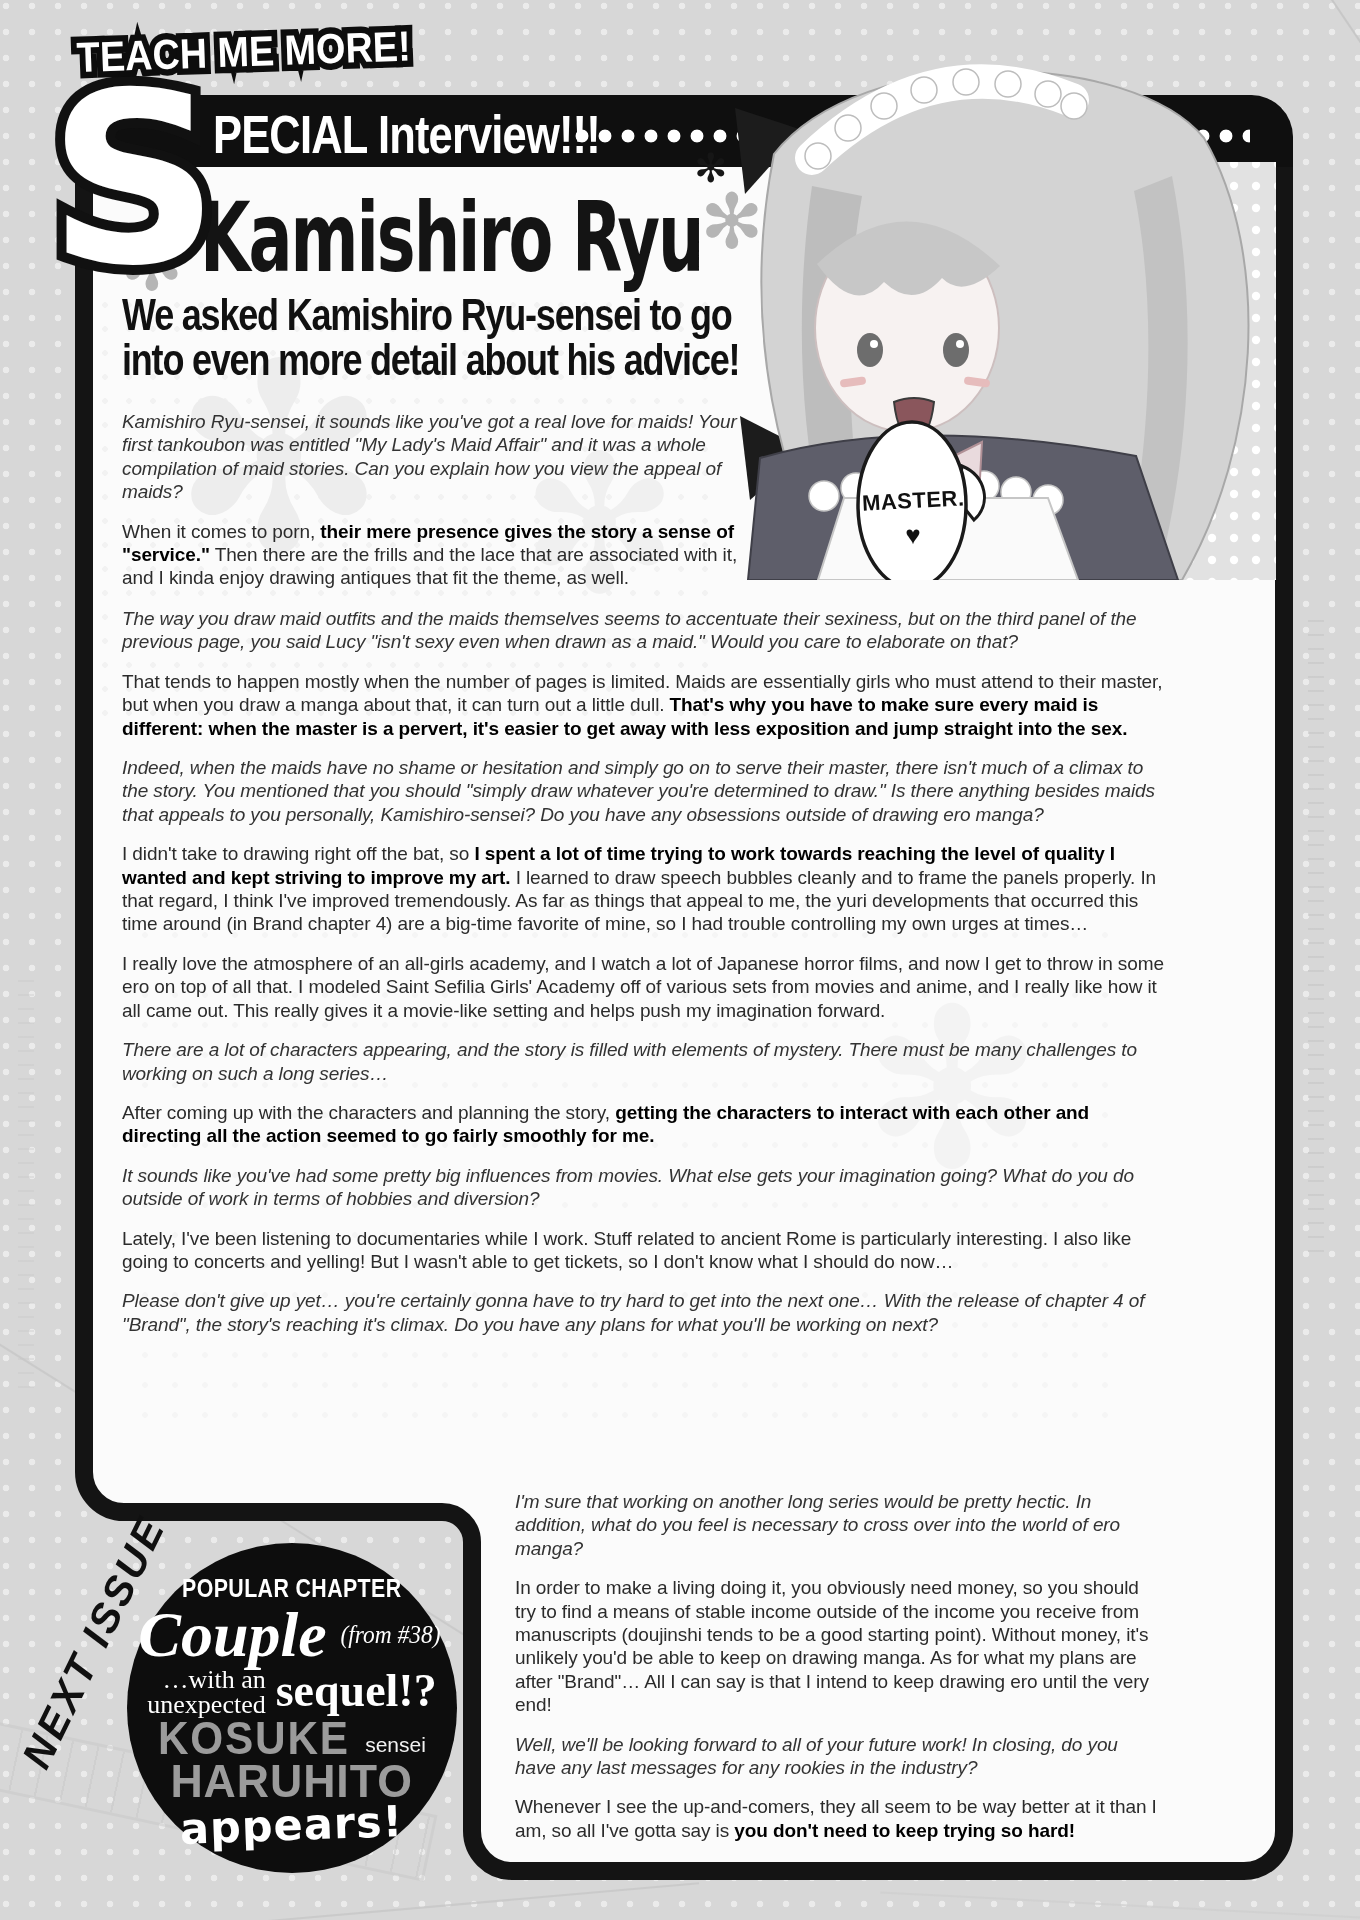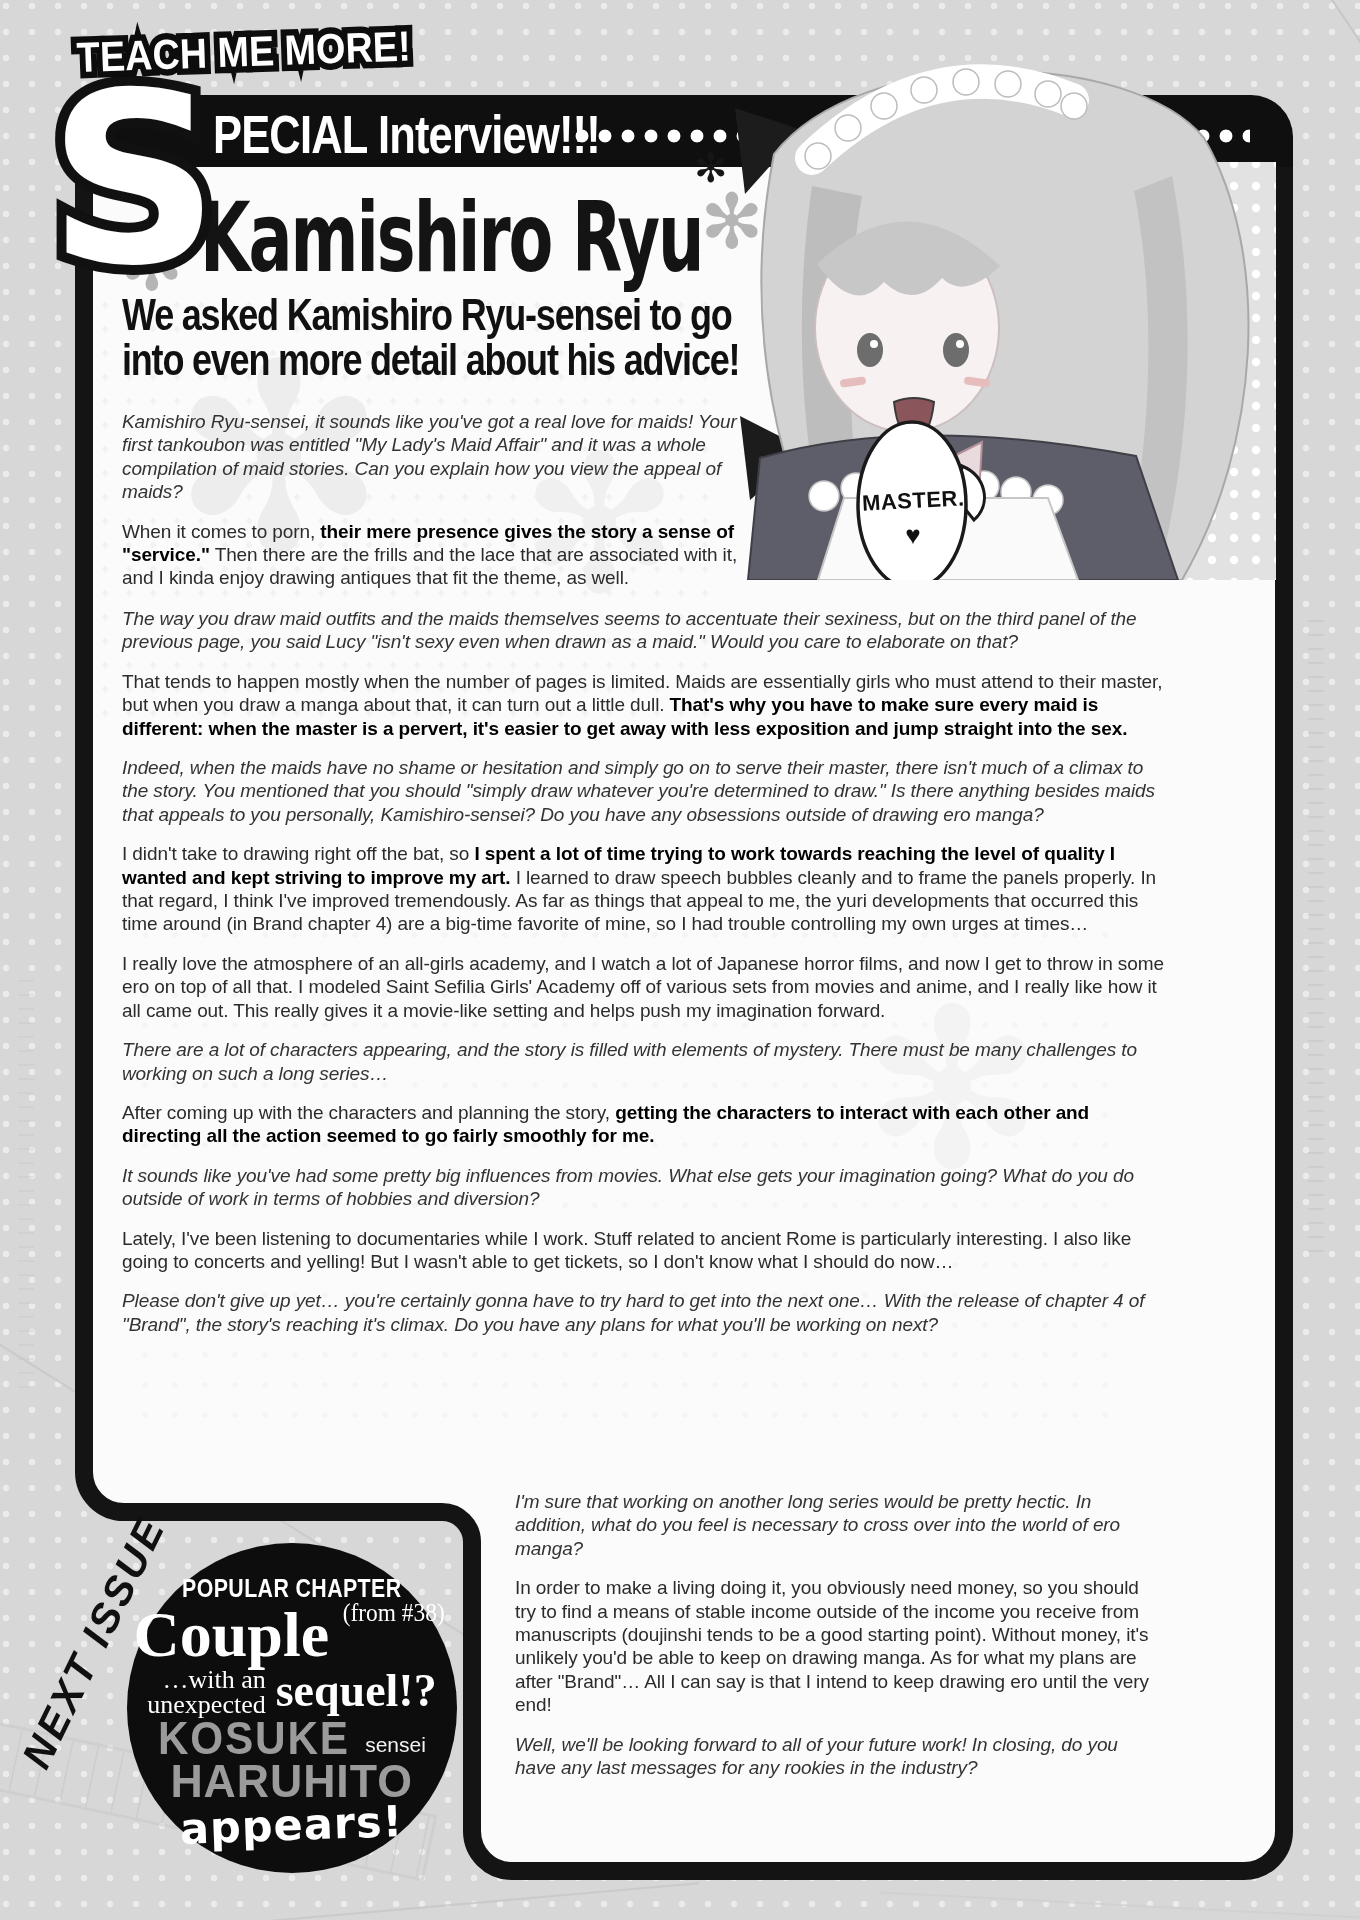--- a/index.html
+++ b/index.html
@@ -58,21 +58,21 @@
   .bubble-label{position:absolute;left:862px;top:488px;width:102px;z-index:5;text-align:center;
         font-weight:800;font-size:22px;letter-spacing:.5px;color:#111;transform:rotate(-3deg);}
   .bubble-heart{position:absolute;left:862px;top:520px;width:102px;z-index:5;text-align:center;
         font-size:26px;color:#111;}
   
   .next-issue{position:absolute;left:34px;top:1742px;z-index:3;transform:rotate(-64deg);transform-origin:left center;
         font-weight:900;font-style:italic;font-size:41px;letter-spacing:3px;color:#101010;white-space:nowrap;}
   .badge{position:absolute;left:127px;top:1543px;width:330px;height:330px;border-radius:50%;
         background:#0d0d0d;z-index:3;display:flex;flex-direction:column;align-items:center;color:#fff;}
   .badge .kicker{margin-top:30px;font-weight:900;font-size:26px;letter-spacing:.5px;transform:scaleX(.82);white-space:nowrap;}
-  .badge .couple-row{display:flex;align-items:flex-start;margin-top:-6px;font-family:"Liberation Serif","DejaVu Serif",serif;white-space:nowrap;}
+  .badge .couple-row{display:flex;align-items:center;margin-top:-6px;font-family:"Liberation Serif","DejaVu Serif",serif;white-space:nowrap;font-style:italic;}
   .badge .couple{font-size:64px;font-weight:700;}
   .badge .fromnote{font-size:26px;margin-left:8px;transform:scaleX(.9);}
   .badge .mid-row{display:flex;align-items:flex-end;margin-top:-8px;font-family:"Liberation Serif","DejaVu Serif",serif;white-space:nowrap;}
   .badge .mid-stack{display:flex;flex-direction:column;align-items:flex-end;font-size:26px;line-height:25px;}
   .badge .sequel{font-size:46px;font-weight:700;margin-left:10px;}
   .badge .kosuke-row{display:flex;align-items:flex-end;margin-top:0px;white-space:nowrap;}
   .badge .kosuke{font-weight:900;font-size:47px;line-height:42px;color:#9b9b9b;letter-spacing:2px;transform:scaleX(.9);transform-origin:left bottom;}
   .badge .sensei{font-size:21px;color:#f2f2f2;margin-left:-6px;margin-bottom:2px;}
   .badge .haruhito{font-weight:900;font-size:47px;line-height:44px;color:#9b9b9b;letter-spacing:1px;transform:scaleX(.95);}
   .badge .appears{font-weight:800;font-size:43px;line-height:44px;color:#fff;letter-spacing:1px;transform:rotate(-2deg);
@@ -201,20 +201,21 @@
       <p class="para q"><span>There are a lot of characters appearing, and the story is filled with elements of mystery. There must be many challenges to working on such a long series…</span></p>
       <p class="para a"><span>After coming up with the characters and planning the story, </span><span class="strong">getting the characters to interact with each other and directing all the action seemed to go fairly smoothly for me.</span></p>
       <p class="para q"><span>It sounds like you've had some pretty big influences from movies. What else gets your imagination going? What do you do outside of work in terms of hobbies and diversion?</span></p>
       <p class="para a"><span>Lately, I've been listening to documentaries while I work. Stuff related to ancient Rome is particularly interesting. I also like going to concerts and yelling! But I wasn't able to get tickets, so I don't know what I should do now…</span></p>
       <p class="para q"><span>Please don't give up yet… you're certainly gonna have to try hard to get into the next one… With the release of chapter 4 of "Brand", the story's reaching it's climax. Do you have any plans for what you'll be working on next?</span></p>
     </div>
   <div class="col" style="left:515px;top:1490px;width:642px;">
       <p class="para q"><span>I'm sure that working on another long series would be pretty hectic. In addition, what do you feel is necessary to cross over into the world of ero manga?</span></p>
       <p class="para a"><span>In order to make a living doing it, you obviously need money, so you should try to find a means of stable income outside of the income you receive from manuscripts (doujinshi tends to be a good starting point). Without money, it's unlikely you'd be able to keep on drawing manga. As for what my plans are after "Brand"… All I can say is that I intend to keep drawing ero until the very end!</span></p>
       <p class="para q"><span>Well, we'll be looking forward to all of your future work! In closing, do you have any last messages for any rookies in the industry?</span></p>
+      <p class="para a"><span>Whenever I see the up-and-comers, they all seem to be way better at it than I am, so all I've gotta say is </span><span class="strong">you don't need to keep trying so hard!</span></p>
     </div>
 
   <div class="next-issue">NEXT ISSUE</div>
 
   <div class="badge">
     <div class="kicker">POPULAR CHAPTER</div>
     <div class="couple-row">
       <span class="couple">Couple</span>
       <span class="fromnote">(from #38)</span>
     </div>

